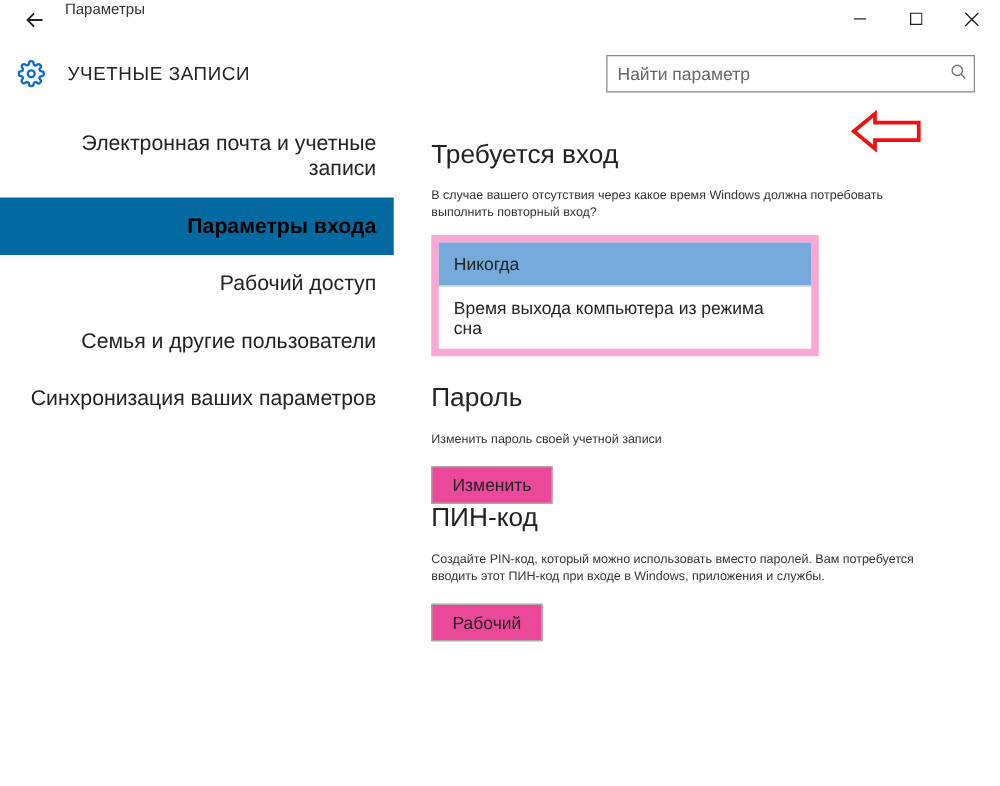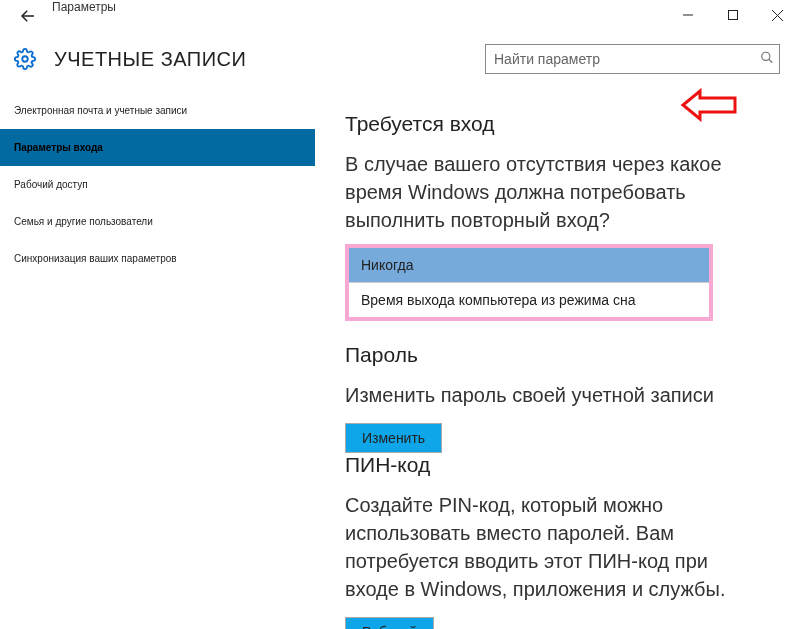--- a/index.html
+++ b/index.html
@@ -50,21 +50,21 @@
   .header-row {
     display:flex;
     align-items:center;
     padding: 12px 20px 18px 14px;
   }
   .gear {
     width:22px; height:22px;
     margin-right:18px;
   }
   .page-title {
-    font-size:20px;
+    font-size:15px;
     letter-spacing:0.5px;
     color:#222;
     flex:0 0 auto;
   }
   .search-wrap {
     margin-left:auto;
     width:295px;
     position:relative;
   }
   .search-box {
@@ -89,65 +89,66 @@
   .body-row {
     display:flex;
     height: calc(629px - 32px - 60px);
   }
   .sidebar {
     width:315px;
     flex:0 0 315px;
   }
   .sidebar-item {
     padding:13px 14px;
-    font-size:10px;
+    font-size:17px;
     color:#222;
     cursor:pointer;
+    text-align:right;
   }
   .sidebar-item.selected {
     background:#0369a1;
     color:#000;
     font-weight:bold;
   }
   .content {
     flex:1;
     padding: 20px 30px 20px 30px;
     position:relative;
   }
   h2.section {
     font-weight:400;
     font-size:21px;
     margin:0 0 14px 0;
     color:#222;
   }
   .desc {
-    font-size:20px;
+    font-size:10px;
     color:#333;
     line-height:1.4;
     margin-bottom:10px;
     max-width:400px;
   }
   .dropdown {
-    width:368px;
-    border:4px solid #f9a8d4;
+    width:310px;
+    border:6px solid #f9a8d4;
     margin-bottom:22px;
     background:#fff;
   }
   .dropdown-option {
     padding:9px 12px;
     font-size:14px;
     border-bottom:1px solid #ccc;
   }
   .dropdown-option:last-child { border-bottom:none; }
   .dropdown-option.selected {
     background:#75aadb;
   }
   .btn {
     display:inline-block;
-    background:#0ea5e9;
+    background:#ec4899;
     border:1px solid #aaa;
     padding:6px 16px;
     font-size:14px;
     color:#222;
     cursor:pointer;
     margin-top:4px;
   }
   .section-block { }
   .arrow-annot {
     position:absolute;

